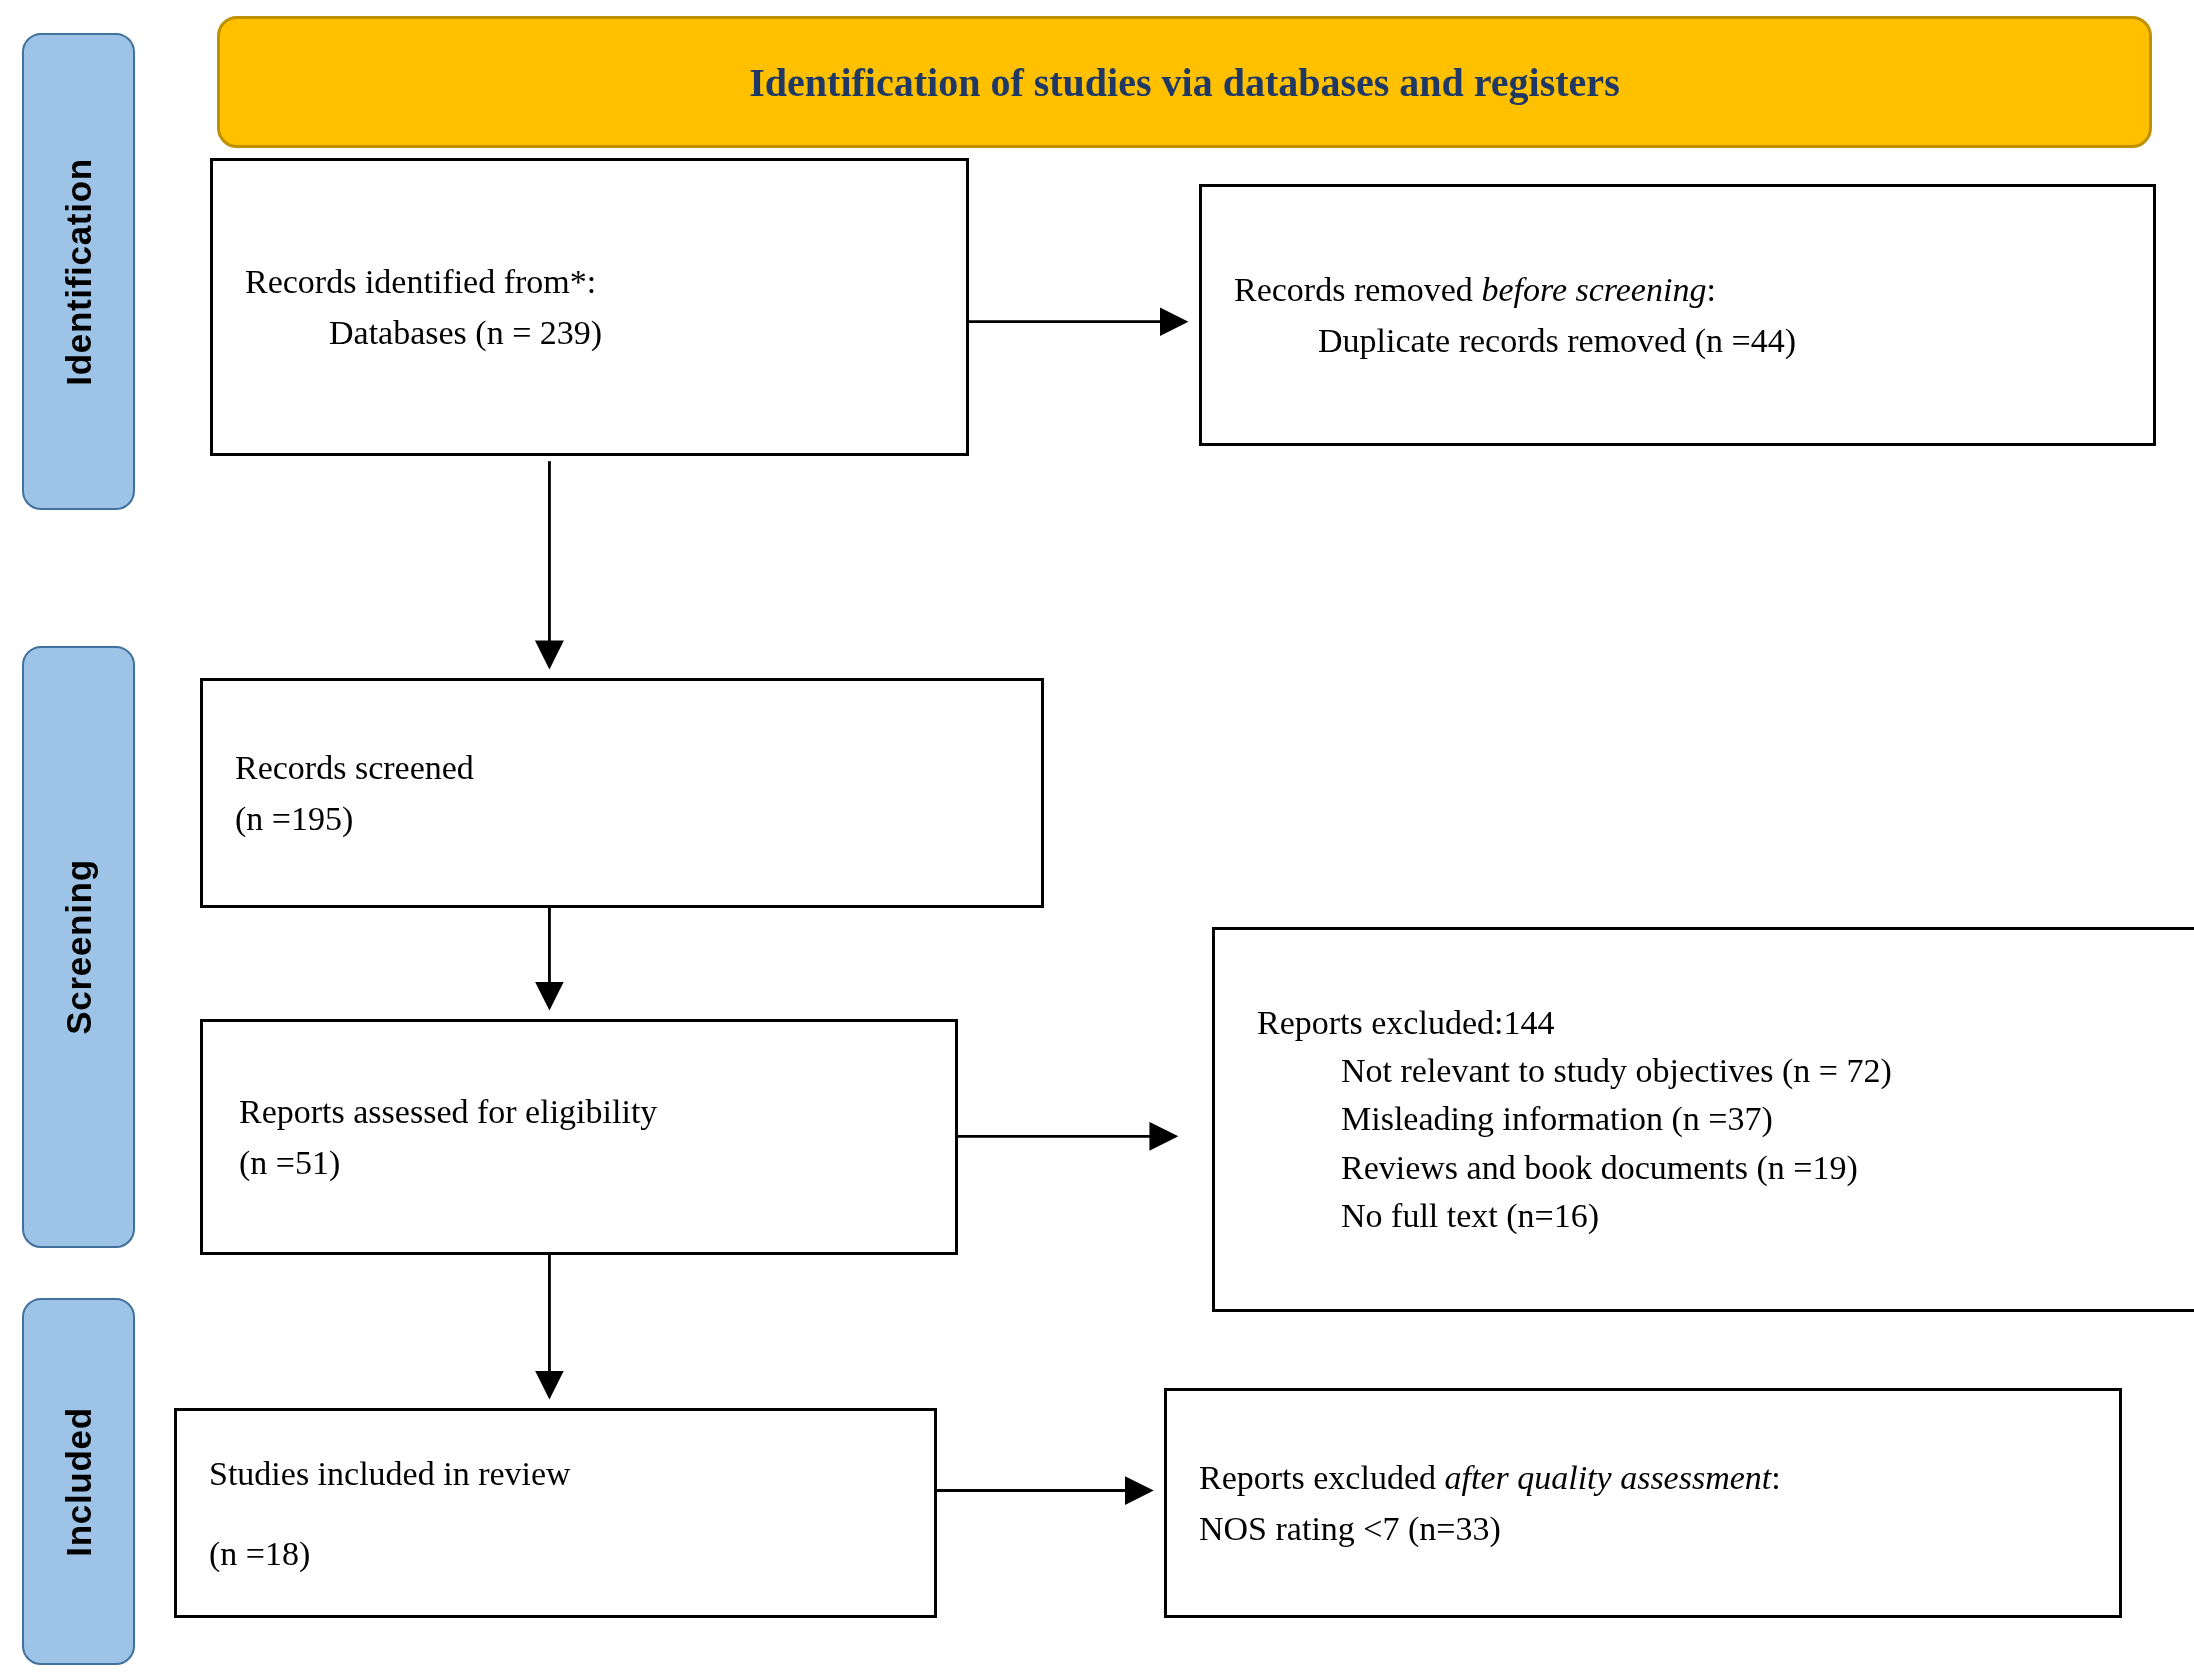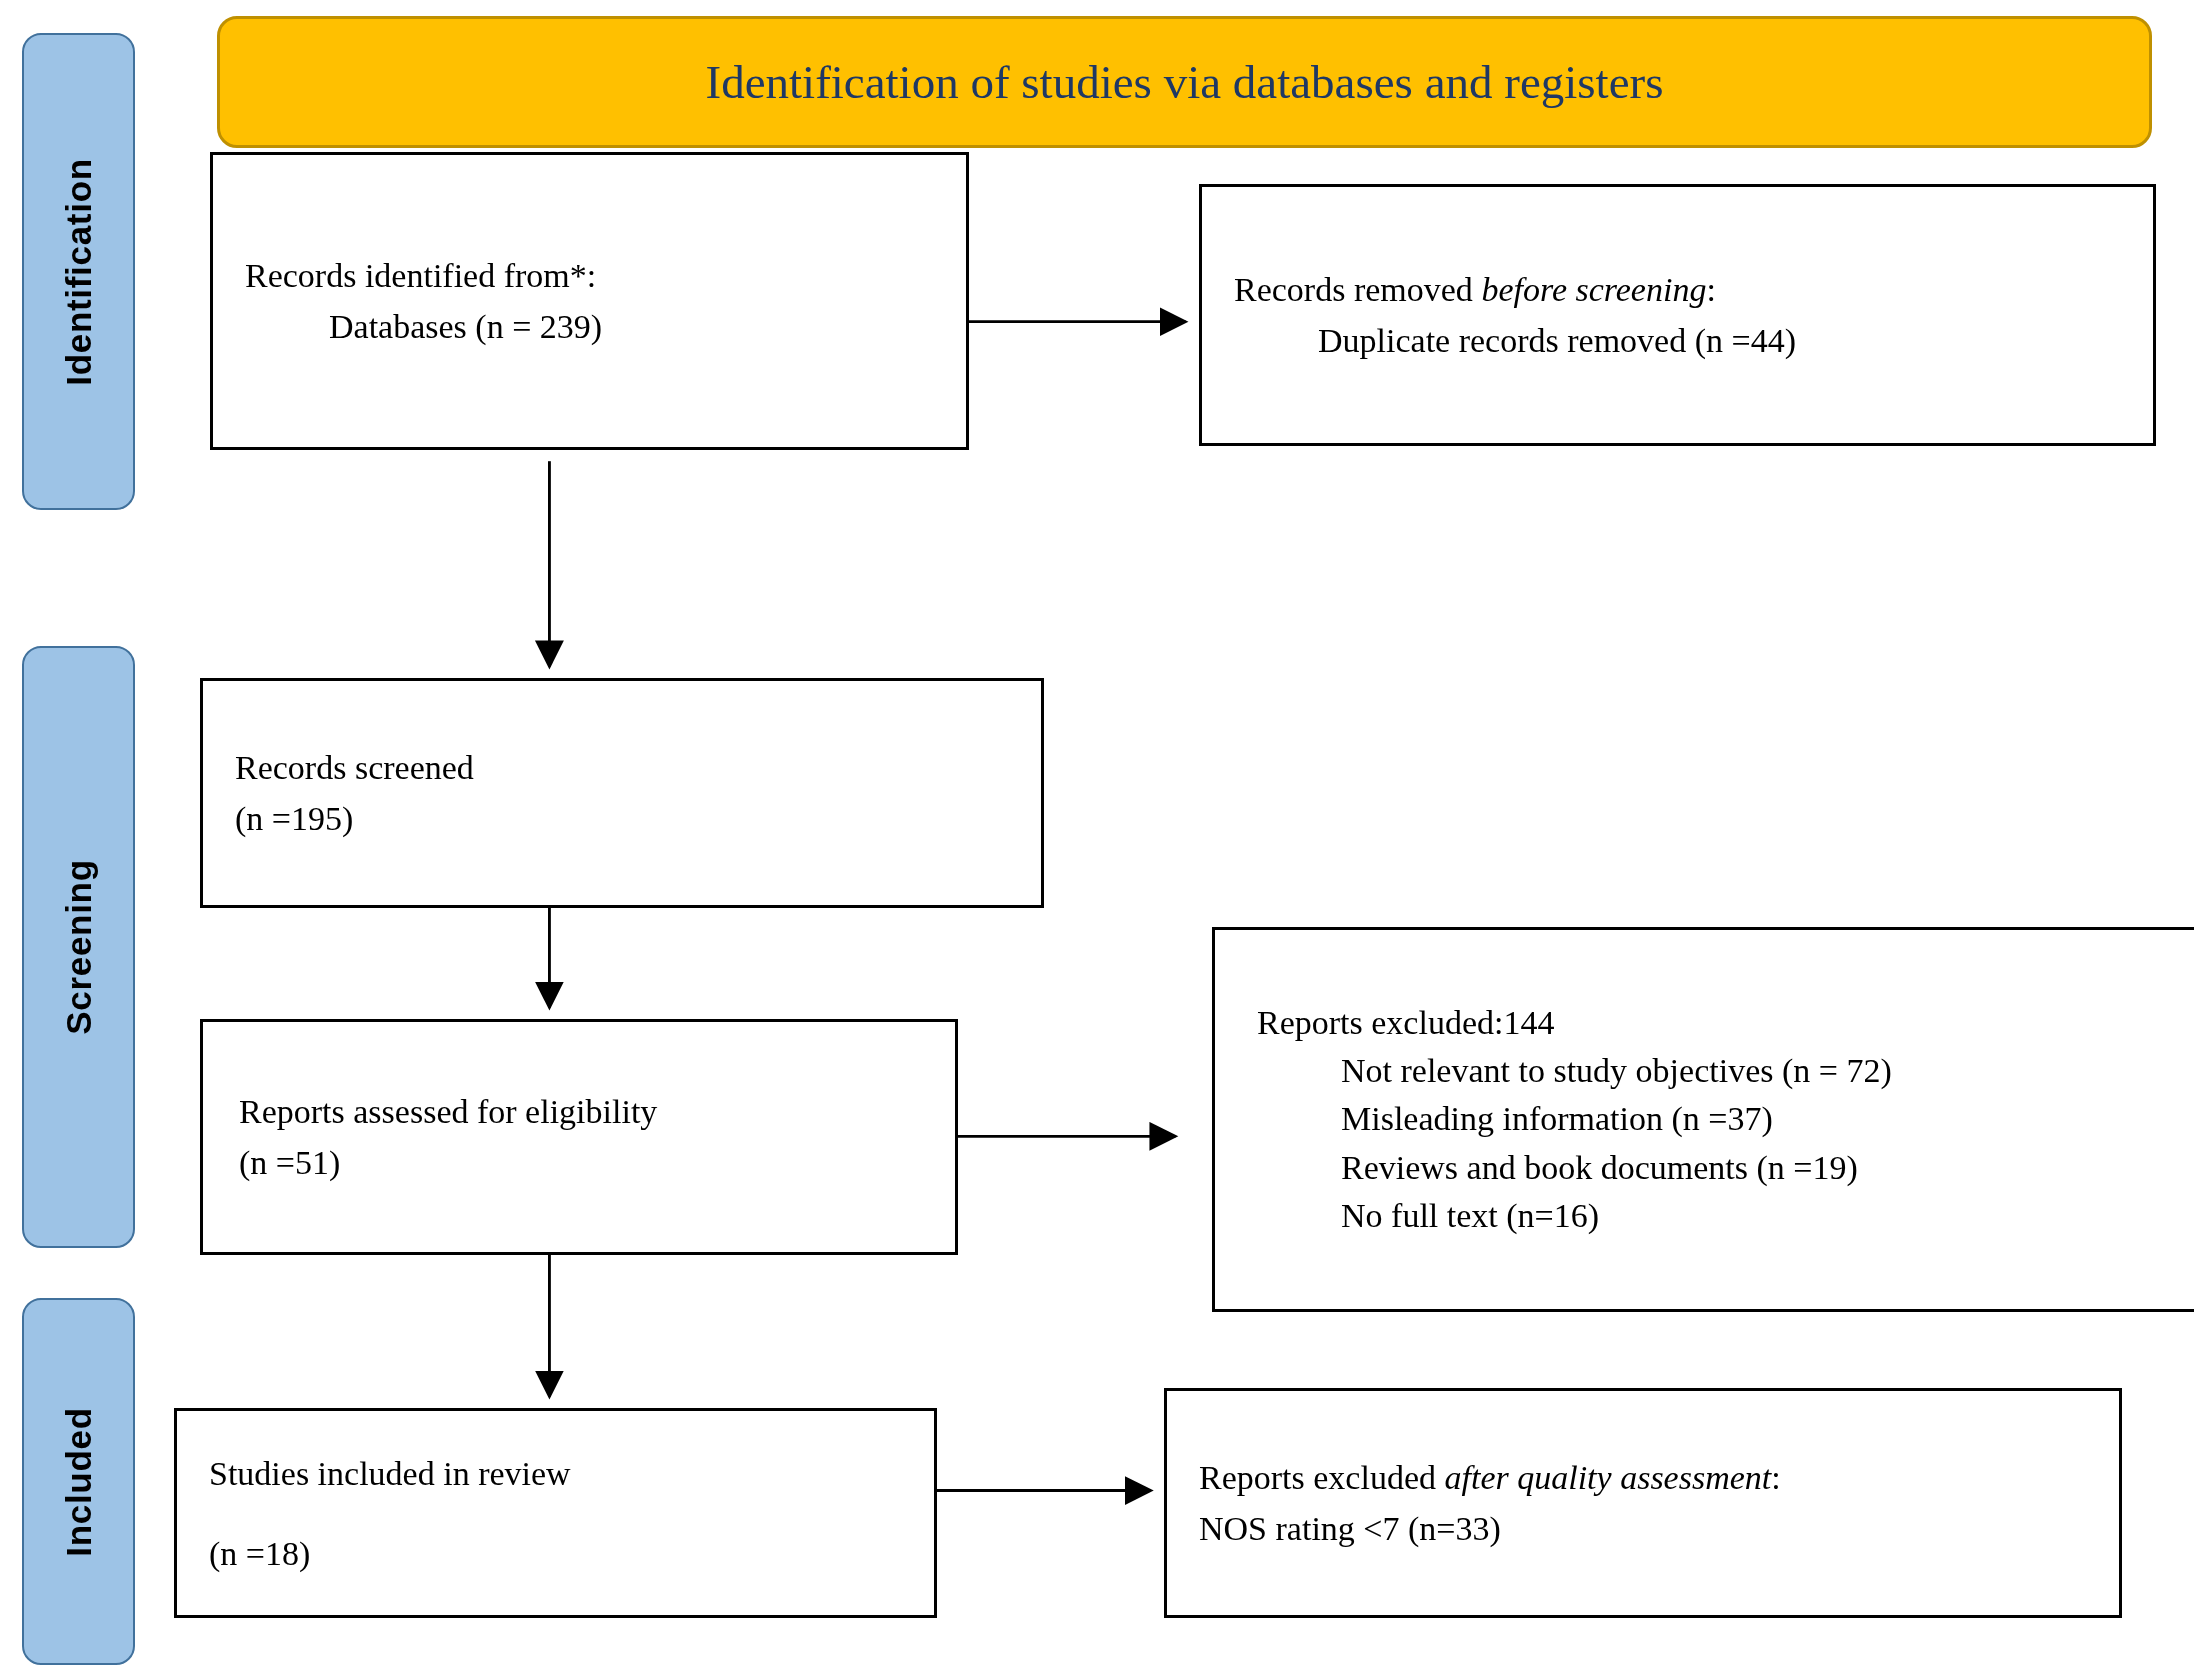--- a/index.html
+++ b/index.html
@@ -20,22 +20,22 @@
     width: 1935px; height: 132px;
     background: #FFC000;
     border: 3.6px solid #BF9000;
     border-radius: 20px;
     box-sizing: border-box;
     display: flex;
     align-items: center;
     justify-content: center;
   }
   .header-banner .header-title {
-    font-weight: normal;
-    font-size: 47px;
+    font-weight: bold;
+    font-size: 40px;
     color: #1F3864;
   }
 
   
   .stage-tab {
     position: absolute;
     left: 22px;
     width: 113px;
     background: #9DC3E6;
     border: 2.2px solid #41719C;
@@ -68,21 +68,21 @@
     flex-direction: column;
     justify-content: center;
     padding: 17.4px 32px;
     font-size: 34px;
     line-height: 1.5;
   }
   .flow-box .line { white-space: nowrap; }
   .flow-box .indent { padding-left: 84px; }
   .italic { font-style: italic; }
 
-  .box-identified        { left: 210px;  top: 152px;  width: 759px; height: 298px; }
+  .box-identified        { left: 210px;  top: 158px;  width: 759px; height: 298px; }
   .box-removed           { left: 1199px; top: 184px;  width: 957px; height: 262px; }
   .box-screened          { left: 200px;  top: 678px;  width: 844px; height: 230px; }
   .box-assessed          { left: 200px;  top: 1019px; width: 758px; height: 236px; padding-left: 36px; }
   .box-excluded          { left: 1212px; top: 927px; width: 1007px; height: 385px; line-height: 1.42; padding-left: 42px; }
   .box-included          { left: 174px;  top: 1408px; width: 763px; height: 210px; gap: 29px; }
   .box-excluded-quality  { left: 1164px; top: 1388px; width: 958px; height: 230px; }
 
   
   .arrow-layer {
     position: absolute;

